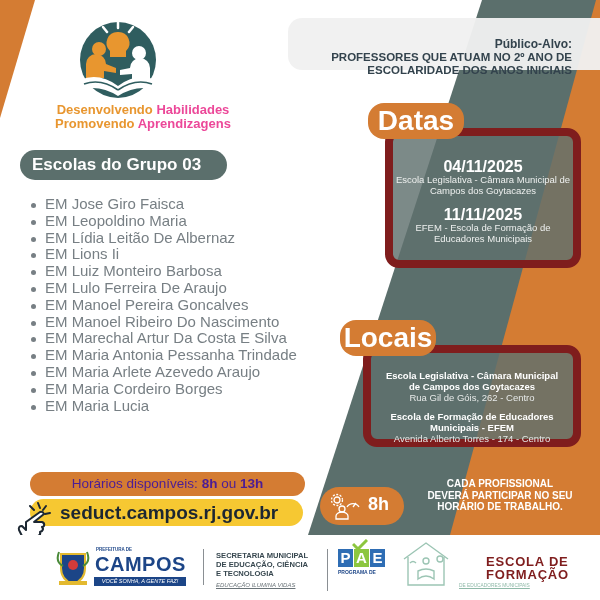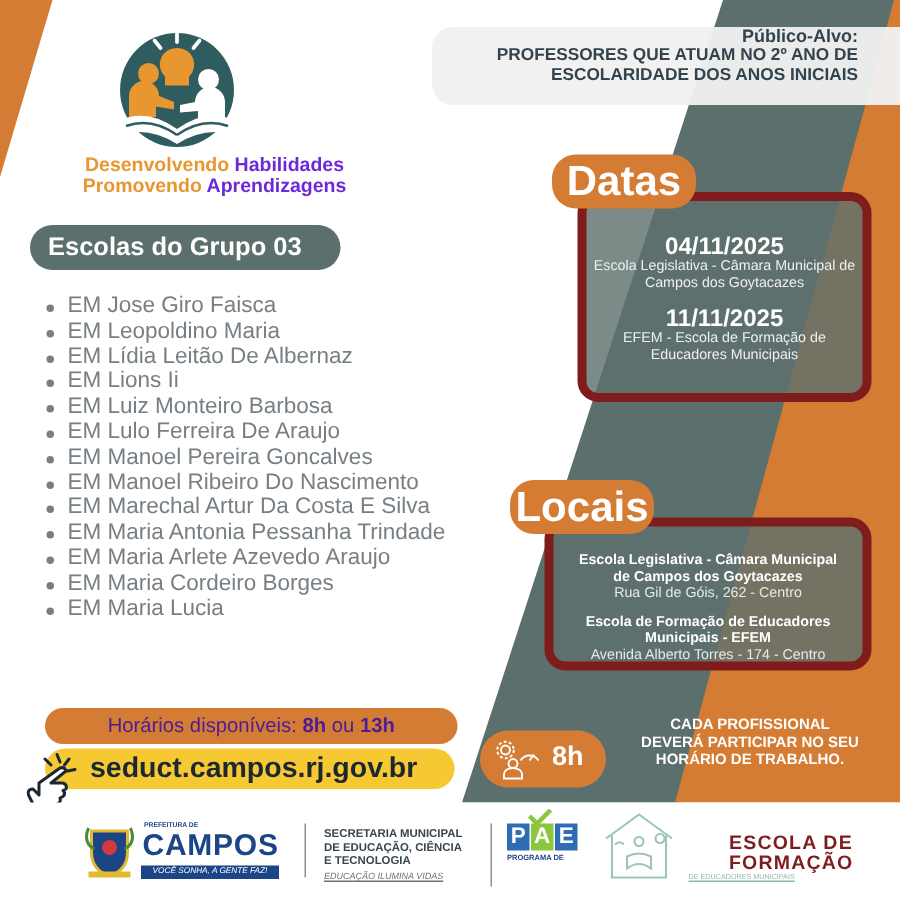--- a/index.html
+++ b/index.html
@@ -5,39 +5,39 @@
   * { box-sizing: border-box; margin: 0; padding: 0; }
   html, body { width: 600px; height: 600px; overflow: hidden; background: #ffffff; }
   body { position: relative; font-family: "Liberation Sans", "DejaVu Sans", sans-serif; }
 
   .bg-layer { position: absolute; inset: 0; width: 600px; height: 600px; }
 
   
   .logo { position: absolute; left: 72px; top: 18px; width: 92px; height: 82px; }
   .tagline { position: absolute; left: 28px; top: 103px; width: 230px; text-align: center; font-weight: 700; font-size: 13px; line-height: 14px; }
   .tagline .orange { color: #e8962f; }
-  .tagline .teal { color: #6d28d9; }
-
-  
-  .publico { position: absolute; left: 288px; top: 18px; width: 312px; height: 52px; background: rgba(240,240,240,0.96); border-radius: 14px 0 0 14px; padding: 0 28px 0 0; text-align: right; color: #33434d; font-weight: 700; font-size: 11.5px; line-height: 13px; }
+  .tagline .teal { color: #ec4899; }
+
+  
+  .publico { position: absolute; left: 288px; top: 18px; width: 312px; height: 52px; background: rgba(240,240,240,0.96); border-radius: 14px 0 0 14px; padding: 20px 28px 0 0; text-align: right; color: #33434d; font-weight: 700; font-size: 11.5px; line-height: 13px; }
   .publico .title { font-size: 12px; }
 
   
   .escolas-pill { position: absolute; left: 20px; top: 150px; width: 207px; height: 30px; border-radius: 15px; background: #5b6f6c; color: #ffffff; font-weight: 700; font-size: 17px; line-height: 30px; padding-left: 12px; }
 
   .school-list { position: absolute; left: 28px; top: 196px; list-style: none; }
   .school-list li { position: relative; font-size: 15px; line-height: 16.8px; color: #777f84; padding-left: 17px; white-space: nowrap; }
   .school-list li::before { content: ""; position: absolute; left: 3px; top: 7px; width: 5px; height: 5px; border-radius: 50%; background: #777f84; }
 
   
   .section-pill { position: absolute; background: #d47c33; color: #ffffff; font-weight: 700; font-size: 28px; border-radius: 16px; text-align: center; }
   .datas-pill { left: 368px; top: 103px; width: 96px; height: 36px; line-height: 36px; }
   .locais-pill { left: 340px; top: 320px; width: 96px; height: 36px; line-height: 36px; }
 
-  .card { position: absolute; border: 6px solid #7f1d1d; border-radius: 14px; background: rgba(95,112,110,0.82); color: #ffffff; text-align: center; }
+  .card { position: absolute; border: 8px solid #7f1d1d; border-radius: 14px; background: rgba(95,112,110,0.82); color: #ffffff; text-align: center; }
   .datas-card { left: 385px; top: 128px; width: 196px; height: 140px; padding-top: 22px; }
   .datas-card .date { font-size: 16px; font-weight: 700; line-height: 17px; }
   .datas-card .place { font-size: 9.5px; line-height: 10.5px; color: #eef0ef; }
   .datas-card .gap { height: 10px; }
 
   .locais-card { left: 363px; top: 345px; width: 218px; height: 102px; padding-top: 17px; text-align: center; }
   .locais-card .name { font-size: 9.5px; font-weight: 700; line-height: 11px; }
   .locais-card .addr { font-size: 9.5px; line-height: 11px; color: #e6e9e8; }
   .locais-card .gap { height: 8px; }
 

